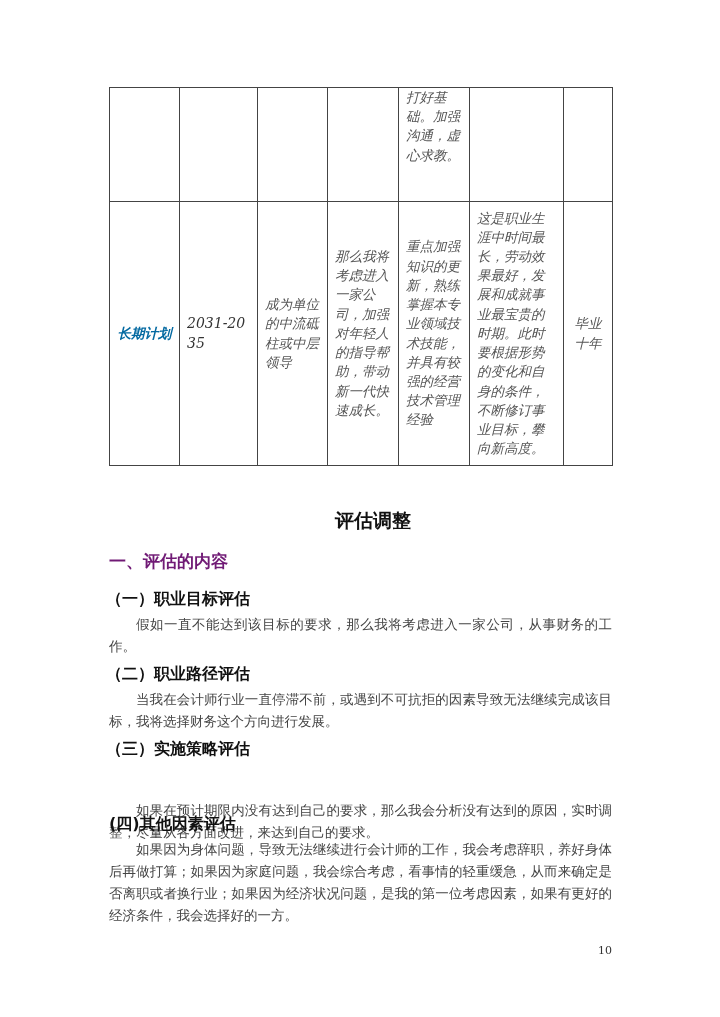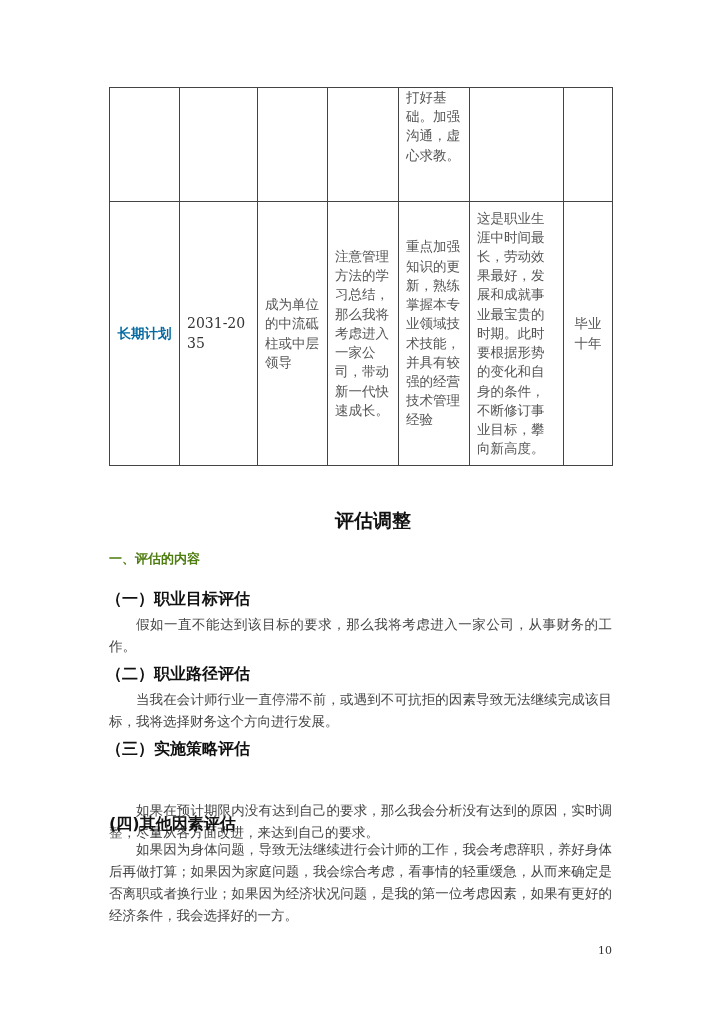--- a/index.html
+++ b/index.html
@@ -1,42 +1,42 @@
 <!DOCTYPE html>
 <html><head>
 <meta charset="utf-8">
 <style>
   html, body { margin: 0; padding: 0; background: #ffffff; }
   body { width: 720px; height: 1017px; position: relative; overflow: hidden;
          font-family: "DejaVu Serif", "Liberation Serif", serif; color: #2a2a2a; }
   .page { position: absolute; left: 0; top: 0; width: 720px; height: 1017px; }
 
   table.plan { position: absolute; left: 109px; top: 87px; border-collapse: collapse;
-               table-layout: fixed; width: 503px; }
+               table-layout: fixed; width: 503px; font-style: italic; }
   table.plan td { border: 1px solid #444; vertical-align: middle; padding: 0;
                   font-size: 13.5px; line-height: 19.2px; color: #333; }
   table.plan td .cell { padding: 0 7px; word-break: break-all; }
   table.plan col.c1 { width: 70px; }
   table.plan col.c2 { width: 78px; }
   table.plan col.c3 { width: 70px; }
   table.plan col.c4 { width: 71px; }
   table.plan col.c5 { width: 71px; }
   table.plan col.c6 { width: 94px; }
   table.plan col.c7 { width: 49px; }
   td.top-align { vertical-align: top !important; }
   .bold-center { font-family: "DejaVu Sans", "Liberation Sans", sans-serif; font-weight: bold;
                  text-align: center; font-size: 13.5px; color: #0369a1; }
   .center { text-align: center; }
   .light { color: #555; }
 
   .title { position: absolute; top: 508px; left: 0; width: 720px; text-align: center;
            font-family: "DejaVu Sans", "Liberation Sans", sans-serif; font-weight: bold;
            font-size: 19px; color: #111; margin-left: 13px; }
   .h1 { position: absolute; left: 109px; font-family: Liberation Mono, monospace;
-        font-weight: bold; font-size: 13px; color: #4d7c0f; }
+        font-weight: bold; font-size: 17px; color: #701a75; }
   .h2 { position: absolute; left: 109px; font-family: "DejaVu Sans", "Liberation Sans", sans-serif;
         font-weight: bold; font-size: 16px; color: #111; }
   .para { position: absolute; left: 109px; width: 503px; font-size: 13.5px; line-height: 22px;
           color: #444; text-indent: 27px; text-align: justify; }
   .pagenum { position: absolute; left: 598px; top: 944px; font-size: 11px; color: #333; }
 </style>
 </head>
 <body>
 
 <div class="page">
@@ -67,21 +67,21 @@
       <td>
         <div class="cell bold-center">长期计划</div>
       </td>
       <td>
         <div class="cell" style="font-size:14px;">2031-2035</div>
       </td>
       <td>
         <div class="cell light">成为单位的中流砥柱或中层领导</div>
       </td>
       <td>
-        <div class="cell light">注意管理方法的学习总结，那么我将考虑进入一家公司，带动新一代快速成长。</div>
+        <div class="cell light">那么我将考虑进入一家公司，加强对年轻人的指导帮助，带动新一代快速成长。</div>
       </td>
       <td>
         <div class="cell light">重点加强知识的更新，熟练掌握本专业领域技术技能，并具有较强的经营技术管理经验</div>
       </td>
       <td>
         <div class="cell light">这是职业生涯中时间最长，劳动效果最好，发展和成就事业最宝贵的时期。此时要根据形势的变化和自身的条件，不断修订事业目标，攀向新高度。</div>
       </td>
       <td>
         <div class="cell light center">毕业十年</div>
       </td>

